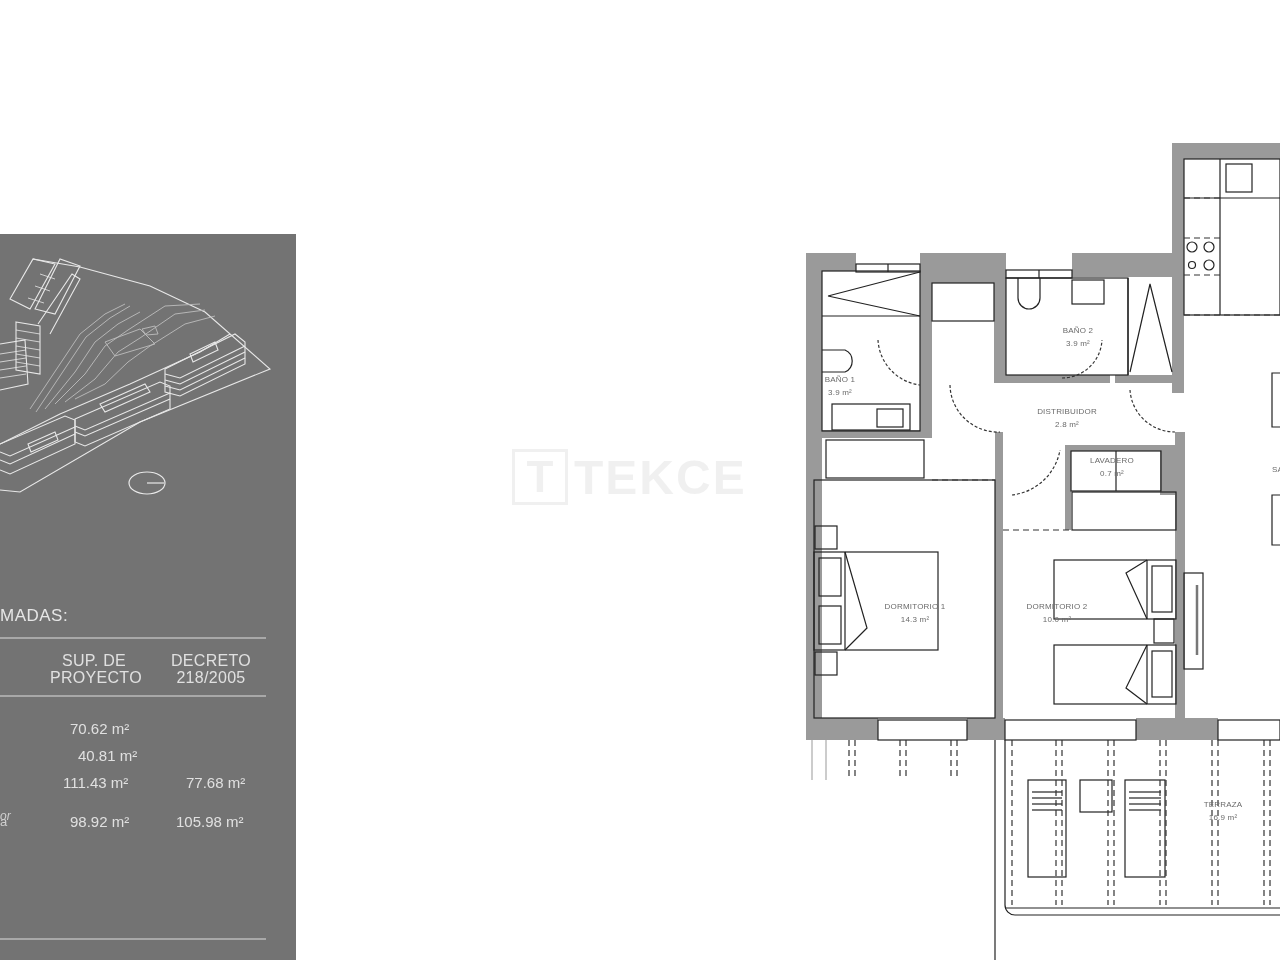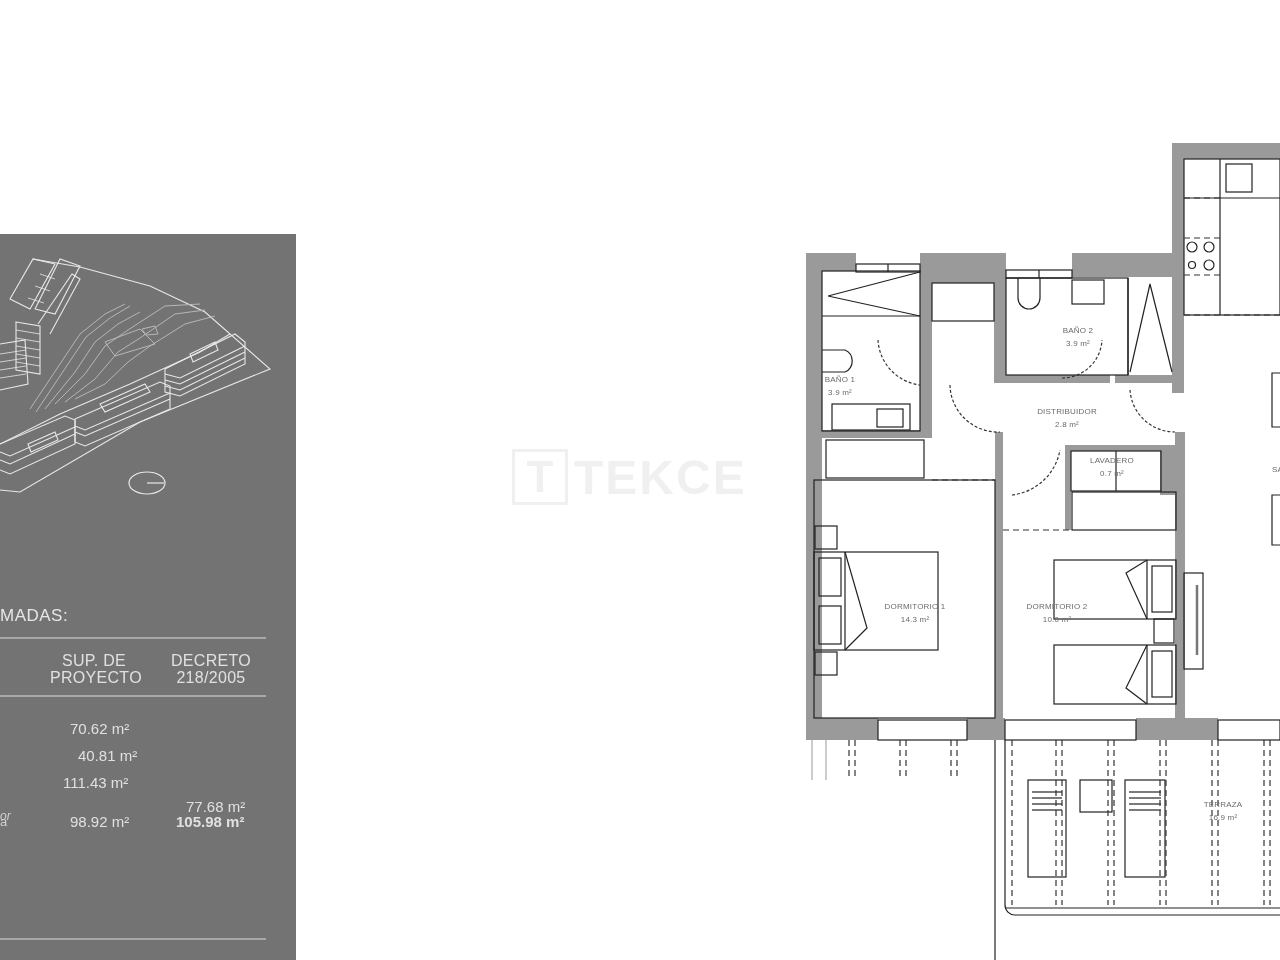--- a/index.html
+++ b/index.html
@@ -79,26 +79,26 @@
 
   <div>
     <span class="cell" style="left:70px;top:486px;">70.62 m²</span>
   </div>
   <div>
     <span class="cell" style="left:78px;top:513px;">40.81 m²</span>
   </div>
   <div>
     <span class="rowlab" style="top:575px;">or</span>
     <span class="cell" style="left:63px;top:540px;">111.43 m²</span>
-    <span class="cell" style="left:186px;top:540px;margin-top:24px;">77.68 m²</span>
+    <span class="cell" style="left:186px;top:540px;">77.68 m²</span>
   </div>
   <div>
     <span class="rowlab" style="top:580px;font-style:normal;font-size:13px;">a</span>
     <span class="cell" style="left:70px;top:579px;">98.92 m²</span>
-    <span class="cell" style="left:176px;top:579px;font-weight:bold;">105.98 m²</span>
+    <span class="cell" style="left:176px;top:579px;">105.98 m²</span>
   </div>
 
   <div class="rule" style="top:704px;"></div>
 </div>
 
 <div class="watermark">
   <div class="wm-box">
       <span>T</span>
     </div>
   <div class="wm-text">TEKCE</div>

